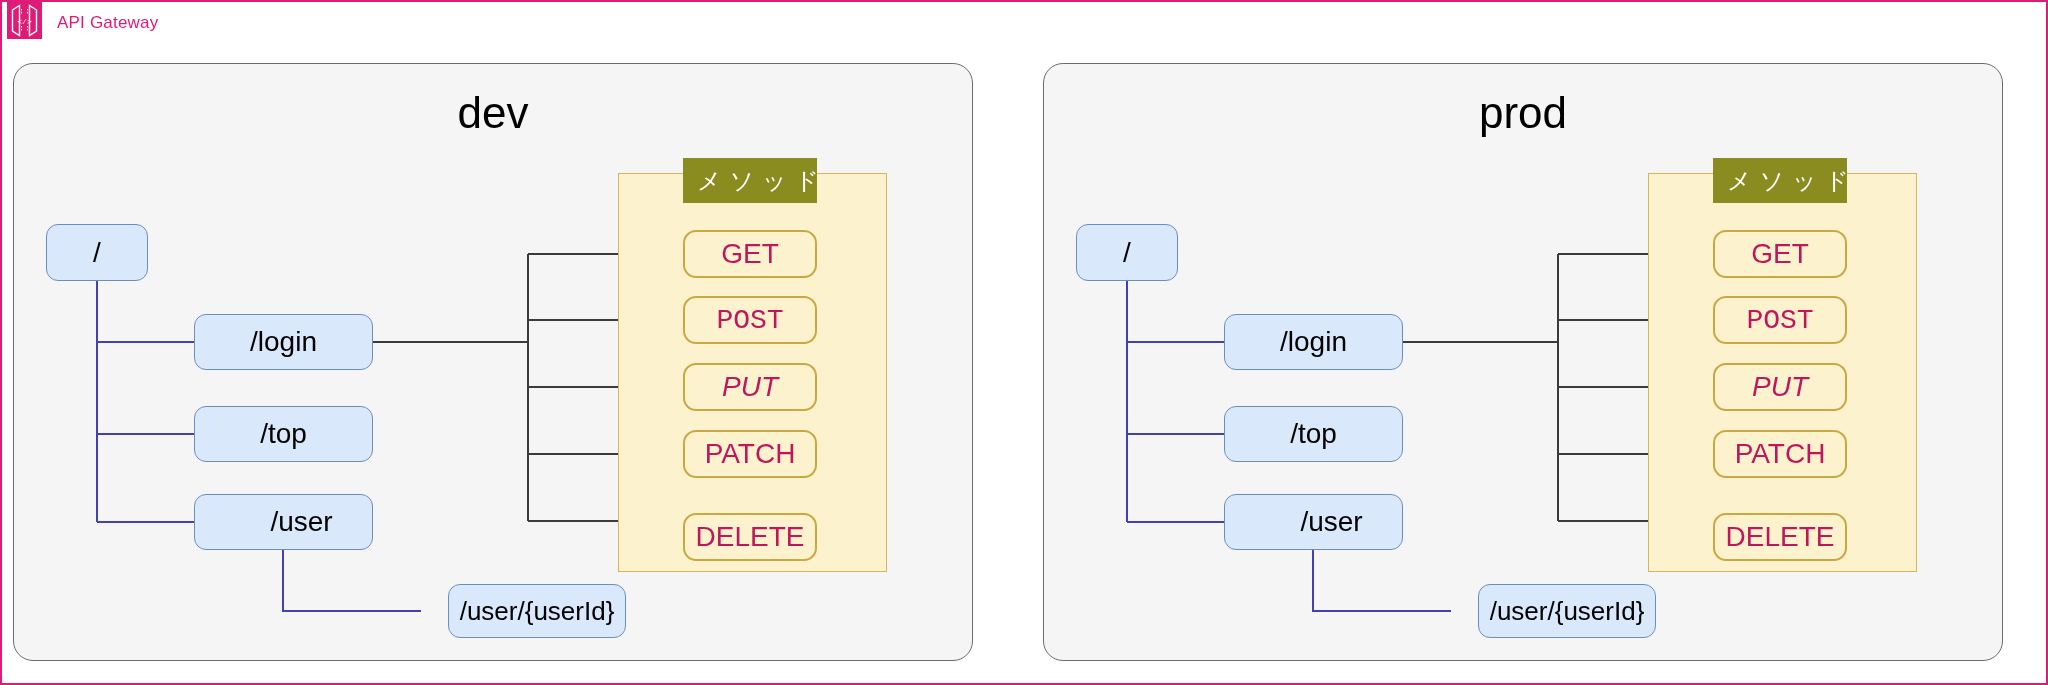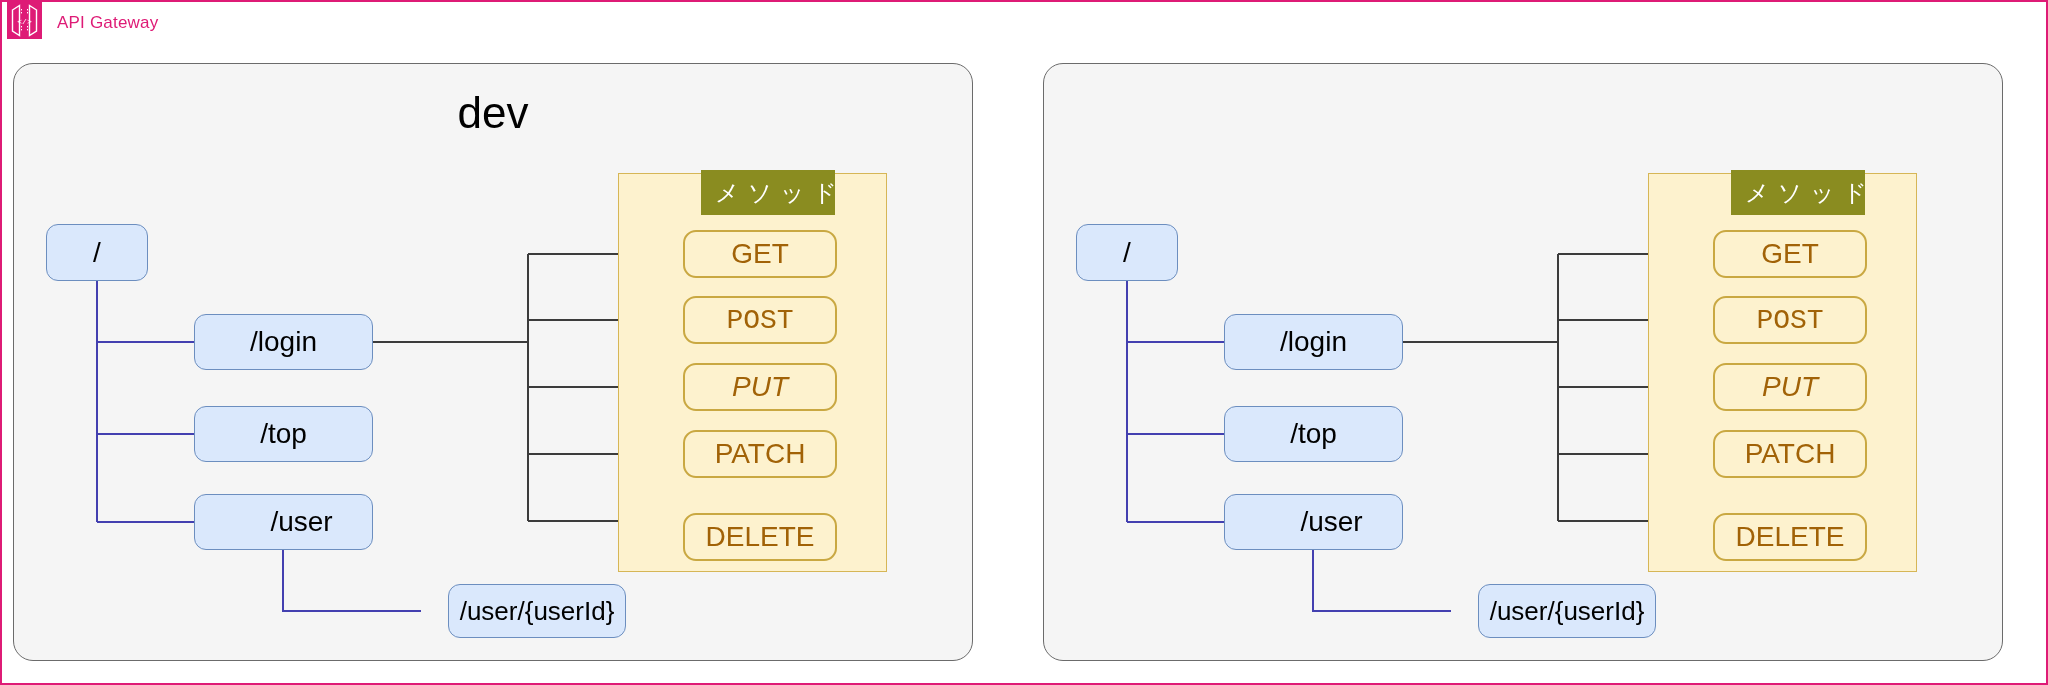--- a/index.html
+++ b/index.html
@@ -54,30 +54,30 @@
   .n-login {left:180px;top:250px;width:179px;height:56px;}
   .n-top   {left:180px;top:342px;width:179px;height:56px;}
   .n-user  {left:180px;top:430px;width:179px;height:56px;padding-left:36px;}
   .n-userid{left:407px;top:520px;width:178px;height:54px;font-size:26px;margin-left:27px;}
   
   .panel{
     position:absolute;left:604px;top:109px;width:269px;height:399px;box-sizing:border-box;
     background:var(--panel-fill);border:1px solid var(--panel-stroke);
   }
   .panel-header{
-    position:absolute;left:687px;top:94px;width:134px;height:45px;box-sizing:border-box;
+    position:absolute;left:669px;top:94px;width:134px;height:45px;box-sizing:border-box;
     background:var(--header-fill);color:var(--header-text);
     display:flex;align-items:center;justify-content:center;
-    font-size:24px;letter-spacing:8px;padding-left:24px;white-space:nowrap;margin-top:12px;
+    font-size:24px;letter-spacing:8px;padding-left:24px;white-space:nowrap;
   }
   .method{
-    position:absolute;left:669px;width:154px;height:48px;box-sizing:border-box;
+    position:absolute;left:669px;width:134px;height:48px;box-sizing:border-box;
     background:var(--panel-fill);border:2px solid var(--method-stroke);border-radius:13px;
     display:flex;align-items:center;justify-content:center;
-    font-size:28px;color:#a16207;white-space:nowrap;
+    font-size:28px;color:#be185d;white-space:nowrap;
   }
   .m-0{top:166px;} .m-1{top:232px;font-family:Liberation Mono, monospace;} .m-2{top:299px;font-style:italic;} .m-3{top:366px;} .m-4{top:433px;margin-top:16px;}
 </style>
 </head>
 <body>
 
 <div class="canvas">
 
   <div class="brand-icon">
     <svg width="35" height="37" viewBox="0 0 35 37" xmlns="http://www.w3.org/2000/svg">
@@ -128,20 +128,21 @@
     <div class="node n-userid">/user/{userId}</div>
 
     <div class="method m-0">GET</div>
     <div class="method m-1">POST</div>
     <div class="method m-2">PUT</div>
     <div class="method m-3">PATCH</div>
     <div class="method m-4">DELETE</div>
   </section>
 
   <section class="env env-prod">
+    <div class="env-title">prod</div>
 
     <svg class="connectors" viewBox="0 0 958 596">
       <path class="tree" d="M83 217 V458"></path>
       <path class="tree" d="M83 278 H180"></path>
       <path class="tree" d="M83 370 H180"></path>
       <path class="tree" d="M83 458 H180"></path>
       <path class="tree" d="M269 486 V547 H407"></path>
       <path class="dark" d="M359 278 H514"></path>
       <path class="dark" d="M514 190 V457"></path>
       <path class="dark" d="M514 190 H655"></path>

